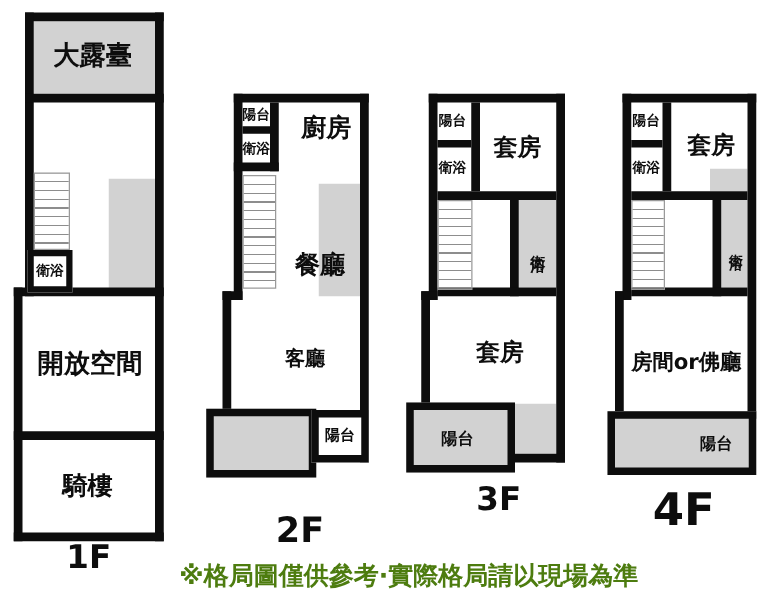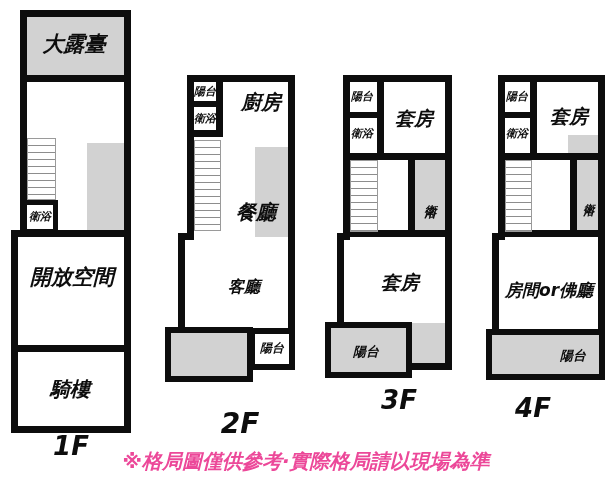--- a/index.html
+++ b/index.html
@@ -1,35 +1,34 @@
 <!DOCTYPE html>
 <html><head>
 <meta charset="utf-8">
 <style>
   html,body{margin:0;padding:0;background:#ffffff;}
   .plan{
     position:relative;width:606px;height:480px;background:#ffffff;overflow:hidden;
     font-family:"DejaVu Sans",sans-serif;
-    font-style:italic;
   }
   .wall{position:absolute;background:#0d0d0d;}
   .gray{position:absolute;background:#d2d2d2;}
   .roombox{position:absolute;border:6px solid #0d0d0d;box-sizing:border-box;background:#ffffff;}
   .roombox.gfill{background:#d2d2d2;}
   .stairs{
     position:absolute;box-sizing:border-box;background:
     repeating-linear-gradient(180deg,#ffffff 0px,#ffffff 6px,#8d8d8d 6px,#8d8d8d 7px);
     border:1px solid #9a9a9a;
   }
   .lbl{
     position:absolute;transform:translate(-50%,-50%);font-weight:bold;color:#0d0d0d;
     white-space:nowrap;line-height:1.05;text-align:center;
   }
   .lbl.v{writing-mode:vertical-rl;text-orientation:upright;letter-spacing:2px;}
-  .caption{position:absolute;transform:translate(-50%,-50%);font-weight:bold;color:#ec4899;white-space:nowrap;}
+  .caption{position:absolute;transform:translate(-50%,-50%);font-weight:bold;color:#4d7c0f;white-space:nowrap;margin-left:21px;}
 </style>
 </head>
 <body>
 
 <div class="plan">
 
   <div>
     <div class="gray" style="left:27px;top:17px;width:97px;height:58px"></div>
     <div class="gray" style="left:87px;top:143px;width:37px;height:89px"></div>
     <div class="wall" style="left:20px;top:10px;width:111px;height:7px"></div>
@@ -37,21 +36,21 @@
     <div class="wall" style="left:124px;top:10px;width:7px;height:423px"></div>
     <div class="wall" style="left:20px;top:75px;width:111px;height:7px"></div>
     <div class="wall" style="left:11px;top:230px;width:120px;height:7px"></div>
     <div class="wall" style="left:11px;top:230px;width:7px;height:203px"></div>
     <div class="wall" style="left:11px;top:345px;width:120px;height:7px"></div>
     <div class="wall" style="left:11px;top:426px;width:120px;height:7px"></div>
     <div class="stairs" style="left:27px;top:138px;width:29px;height:62px"></div>
     <div class="roombox" style="left:22px;top:200px;width:36px;height:34px;border-width:5px"></div>
     <div class="lbl" style="left:74px;top:44px;font-size:21px">大露臺</div>
     <div class="lbl" style="left:40px;top:217px;font-size:11px">衛浴</div>
-    <div class="lbl" style="left:72px;top:277px;font-size:21px">開放空間</div>
+    <div class="lbl" style="left:72px;top:291px;font-size:21px">開放空間</div>
     <div class="lbl" style="left:70px;top:389px;font-size:20px">騎樓</div>
     <div class="lbl" style="left:71px;top:447px;font-size:26px">1F</div>
   </div>
 
   <div>
     <div class="gray" style="left:255px;top:147px;width:33px;height:90px"></div>
     <div class="wall" style="left:187px;top:75px;width:108px;height:7px"></div>
     <div class="wall" style="left:187px;top:75px;width:7px;height:165px"></div>
     <div class="wall" style="left:288px;top:75px;width:7px;height:295px"></div>
     <div class="wall" style="left:216px;top:82px;width:7px;height:55px"></div>
@@ -110,18 +109,18 @@
     <div class="wall" style="left:492px;top:233px;width:13px;height:7px"></div>
     <div class="wall" style="left:492px;top:233px;width:7px;height:96px"></div>
     <div class="stairs" style="left:505px;top:160px;width:27px;height:72px"></div>
     <div class="roombox gfill" style="left:486px;top:329px;width:119px;height:51px"></div>
     <div class="lbl" style="left:517px;top:97px;font-size:11px">陽台</div>
     <div class="lbl" style="left:517px;top:134px;font-size:11px">衛浴</div>
     <div class="lbl" style="left:569px;top:117px;font-size:19px">套房</div>
     <div class="lbl v" style="left:588px;top:196px;font-size:11px">衛浴</div>
     <div class="lbl" style="left:549px;top:291px;font-size:17px">房間or佛廳</div>
     <div class="lbl" style="left:573px;top:356px;font-size:13px">陽台</div>
-    <div class="lbl" style="left:533px;top:409px;font-size:26px">4F</div>
+    <div class="lbl" style="left:547px;top:409px;font-size:36px">4F</div>
   </div>
 
   <div class="caption" style="left:306px;top:461px;font-size:20px">※格局圖僅供參考·實際格局請以現場為準</div>
 
 </div>
 
 </body></html>

